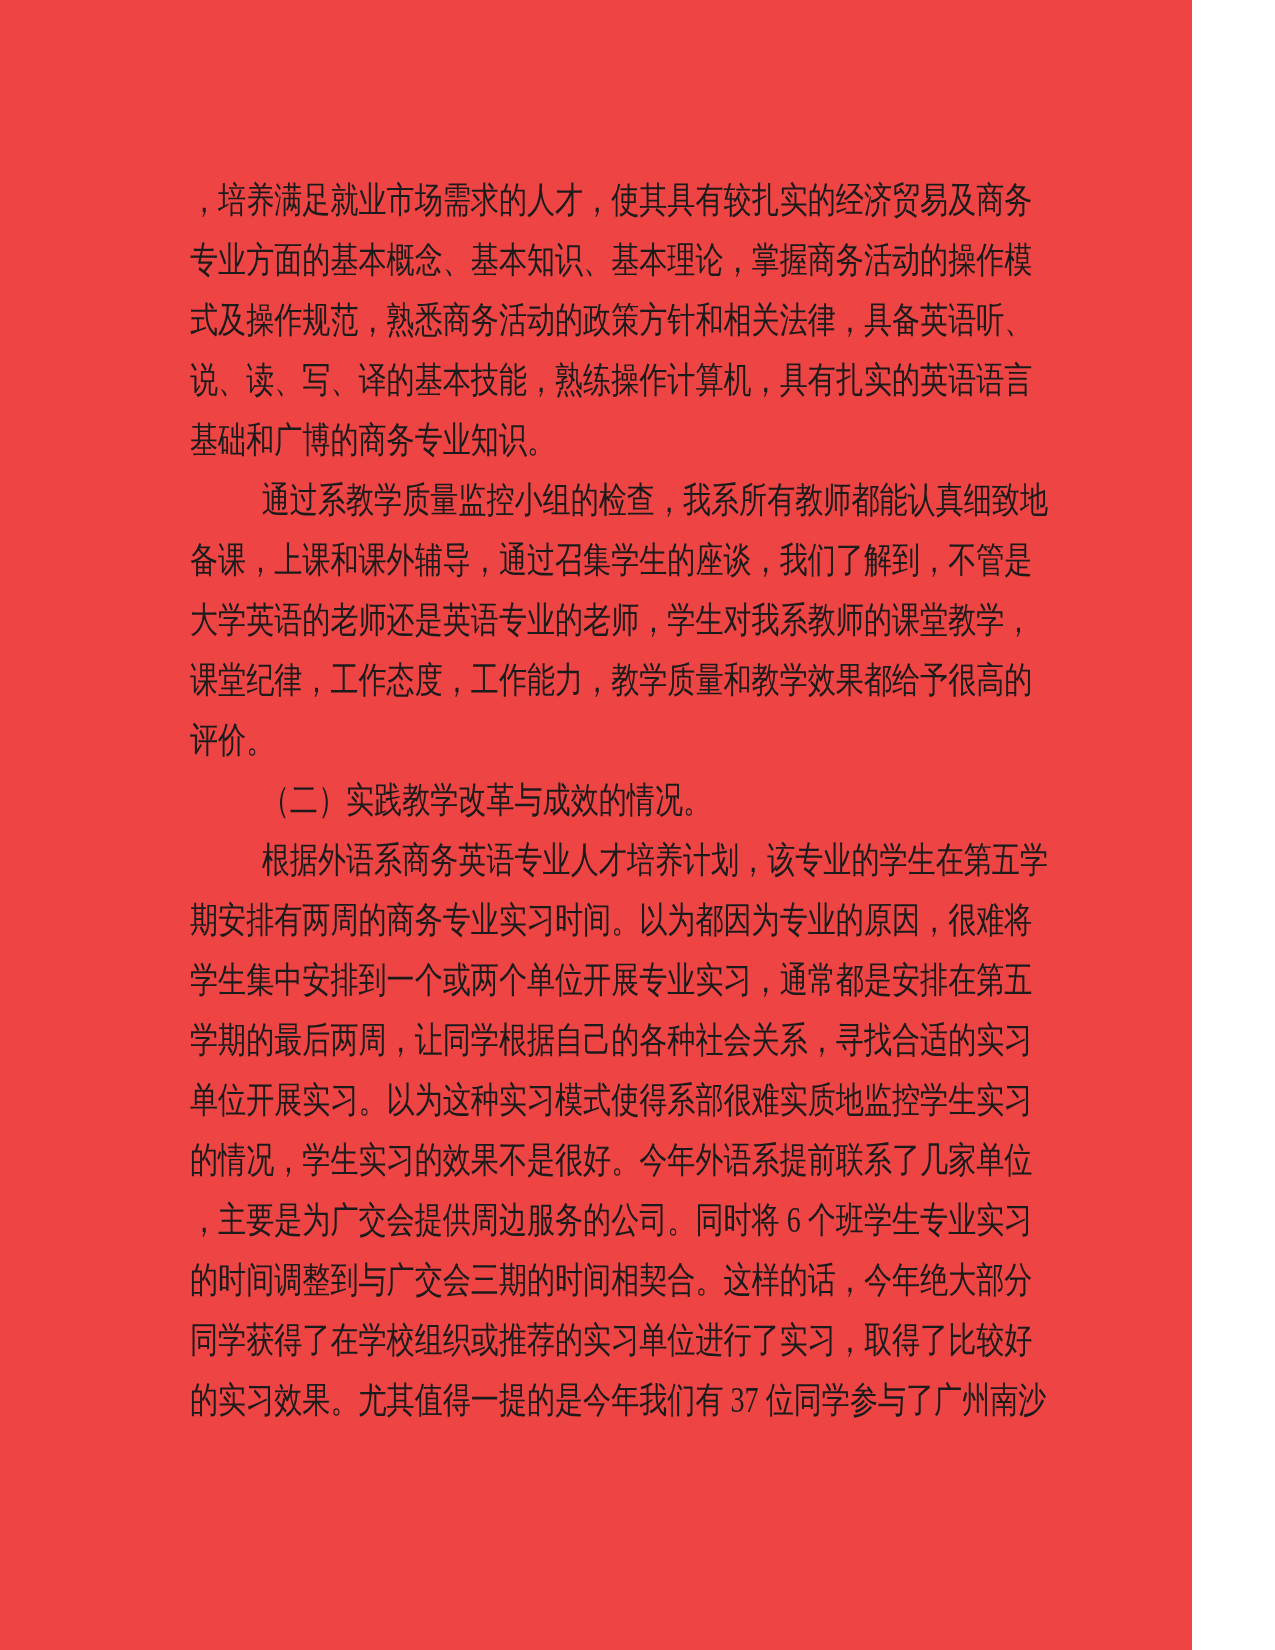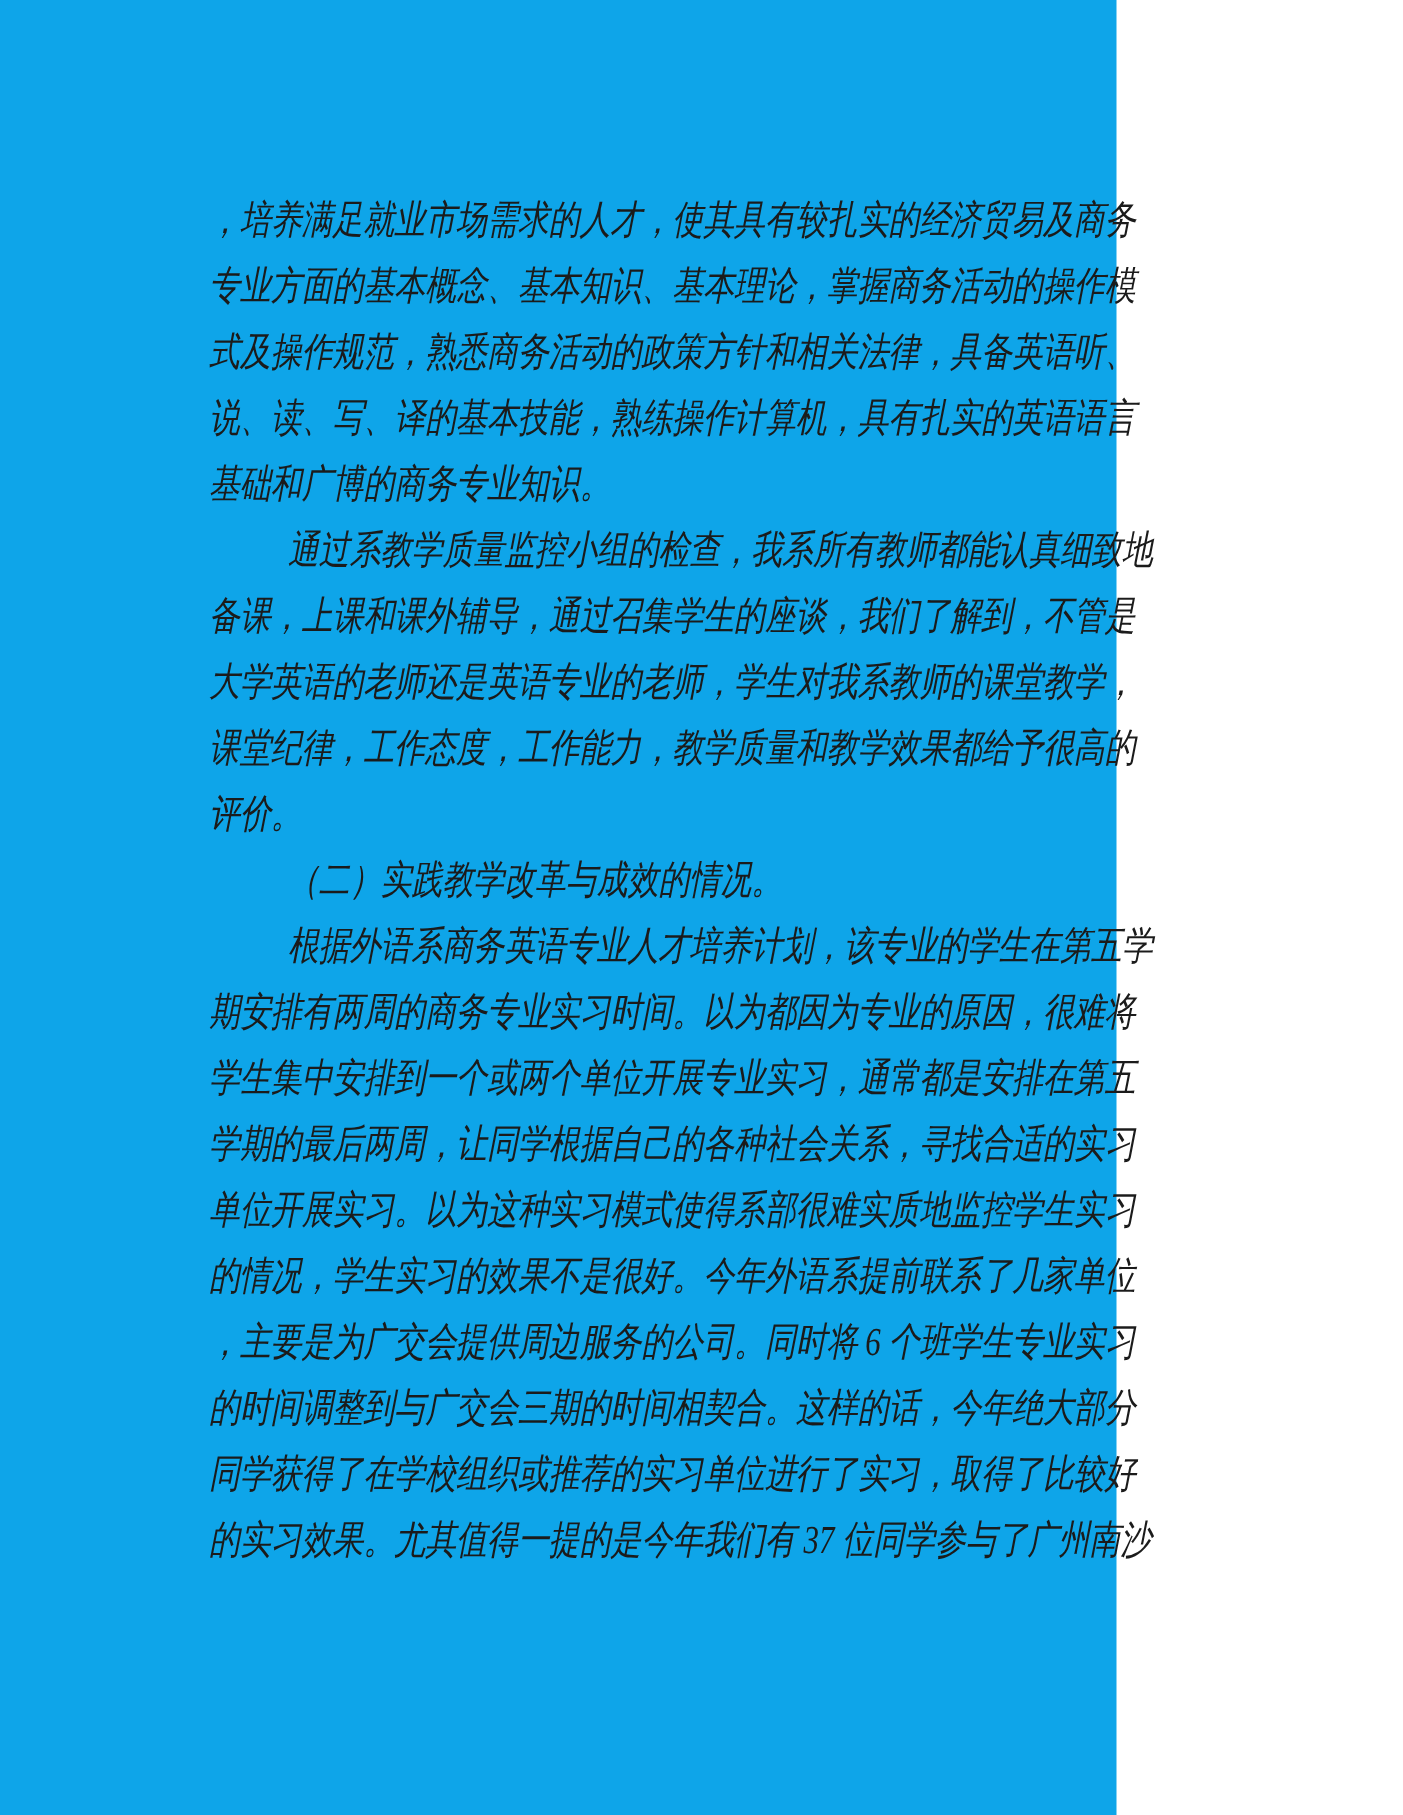--- a/index.html
+++ b/index.html
@@ -8,24 +8,23 @@
     background: #ffffff;
   }
   body {
     width: 1275px;
     height: 1650px;
     overflow: hidden;
     font-family: "Liberation Serif", "DejaVu Serif", serif;
   }
   .page {
     position: relative;
-    width: 1015px;
+    width: 1192px;
     height: 1650px;
-    background: #0ea5e9;
-    font-style: italic;
+    background: #ef4444;
   }
   .text-block {
     position: absolute;
     top: 170px;
     left: 190px;
     right: 0;
   }
   .line {
     height: 60px;
     line-height: 60px;

